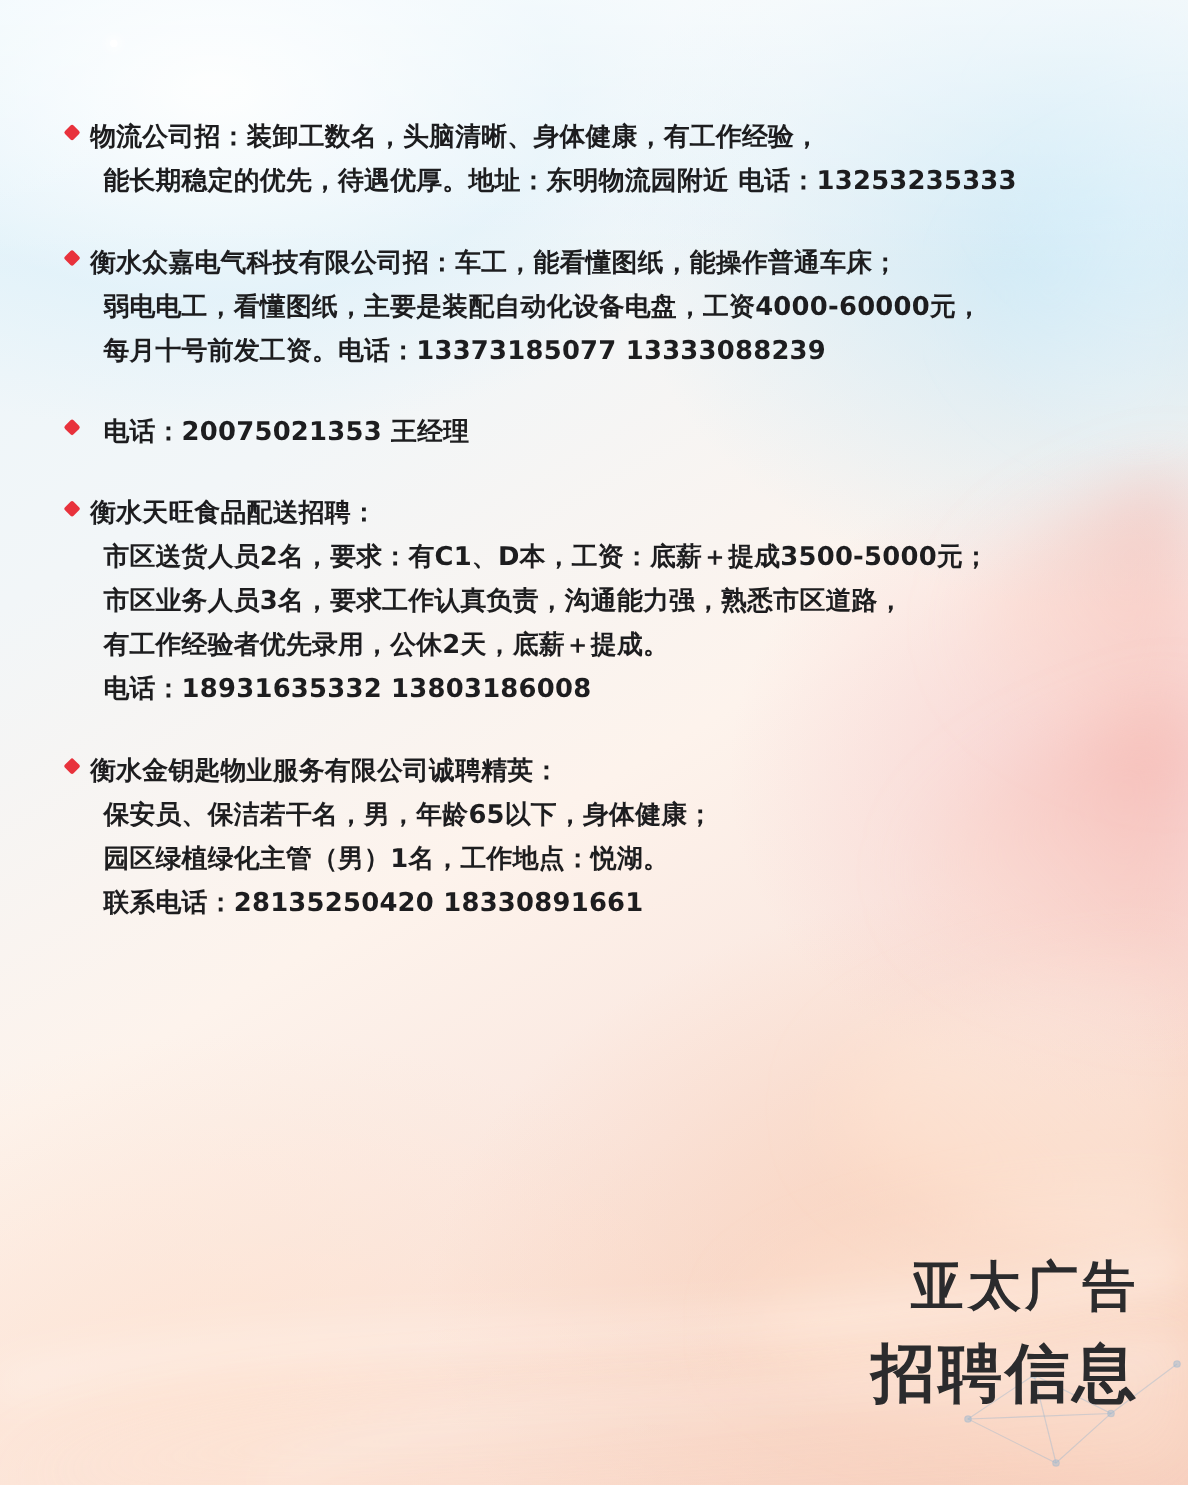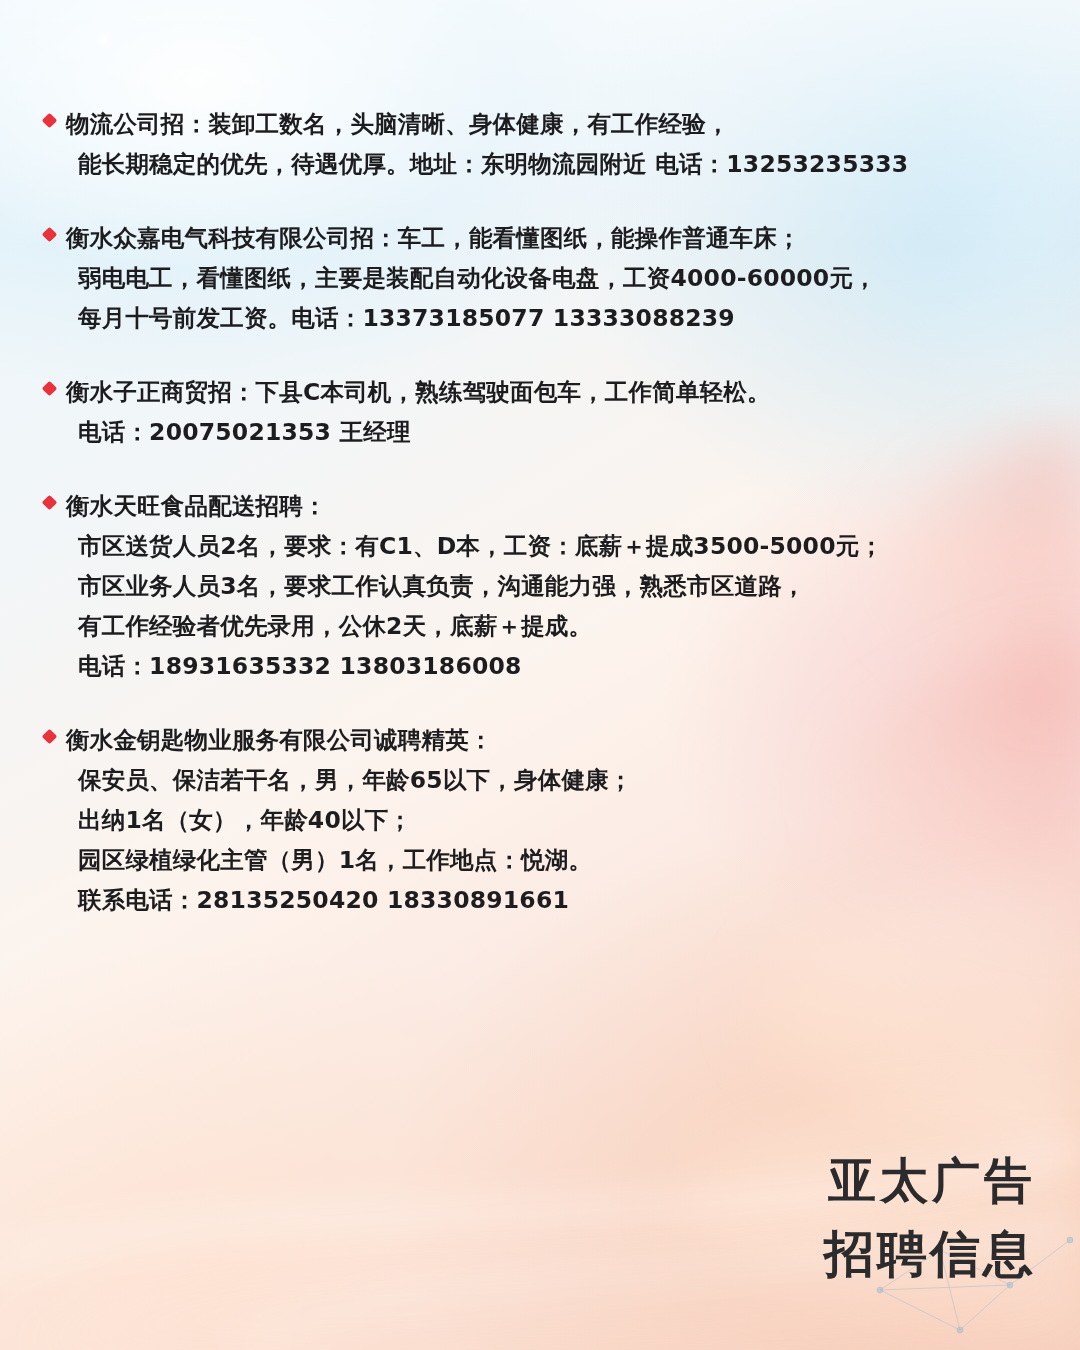--- a/index.html
+++ b/index.html
@@ -46,21 +46,21 @@
     border-radius: 50%;
     background: rgba(255,255,255,0.95);
     box-shadow: 0 0 10px 4px rgba(255,255,255,0.7);
   }
 
   
   .content {
     position: absolute;
     left: 0; top: 0;
     width: 854px;
-    padding: 104px 44px 0 44px;
+    padding: 104px 44px 0 60px;
     box-sizing: border-box;
   }
   .ad {
     position: relative;
     margin-bottom: 34px;
   }
   .ad:last-child { margin-bottom: 17px; }
   .bullet {
     position: absolute;
     left: 0;
@@ -95,21 +95,21 @@
   .brand-name {
     font-family: "DejaVu Serif", "Liberation Serif", serif;
     font-size: 48px;
     font-weight: 700;
     letter-spacing: 4px;
     line-height: 1.18;
     white-space: nowrap;
   }
   .brand-sub {
     font-family: Liberation Mono, monospace;
-    font-size: 50px;
+    font-size: 58px;
     font-weight: 700;
     letter-spacing: 3px;
     margin-top: 12px;
     white-space: nowrap;
     margin-left: 28px;
   }
 </style>
 </head>
 <body>
 
@@ -187,21 +187,20 @@
         <div class="line indent">弱电电工，看懂图纸，主要是装配自动化设备电盘，工资4000-60000元，</div>
         <div class="line indent">每月十号前发工资。电话：13373185077  13333088239</div>
       </div>
     </div>
 
 
 
     <div class="ad">
       <span class="bullet"></span>
       <div class="lines">
-        <div class="line">衡水子正商贸招：下县C本司机，熟练驾驶面包车，工作简单轻松。</div>
         <div class="line indent">电话：20075021353 王经理</div>
       </div>
     </div>
 
     <div class="ad">
       <span class="bullet"></span>
       <div class="lines">
         <div class="line">衡水天旺食品配送招聘：</div>
         <div class="line indent">市区送货人员2名，要求：有C1、D本，工资：底薪＋提成3500-5000元；</div>
         <div class="line indent">市区业务人员3名，要求工作认真负责，沟通能力强，熟悉市区道路，</div>
@@ -209,21 +208,20 @@
         <div class="line indent">电话：18931635332  13803186008</div>
       </div>
     </div>
 
 
     <div class="ad">
       <span class="bullet"></span>
       <div class="lines">
         <div class="line">衡水金钥匙物业服务有限公司诚聘精英：</div>
         <div class="line indent">保安员、保洁若干名，男，年龄65以下，身体健康；</div>
-        <div class="line indent">出纳1名（女），年龄40以下；</div>
         <div class="line indent">园区绿植绿化主管（男）1名，工作地点：悦湖。</div>
         <div class="line indent">联系电话：28135250420 18330891661</div>
       </div>
     </div>
 
   </div>
 
   <div class="brand">
     <div class="brand-name">亚太广告</div>
     <div class="brand-sub">招聘信息</div>

